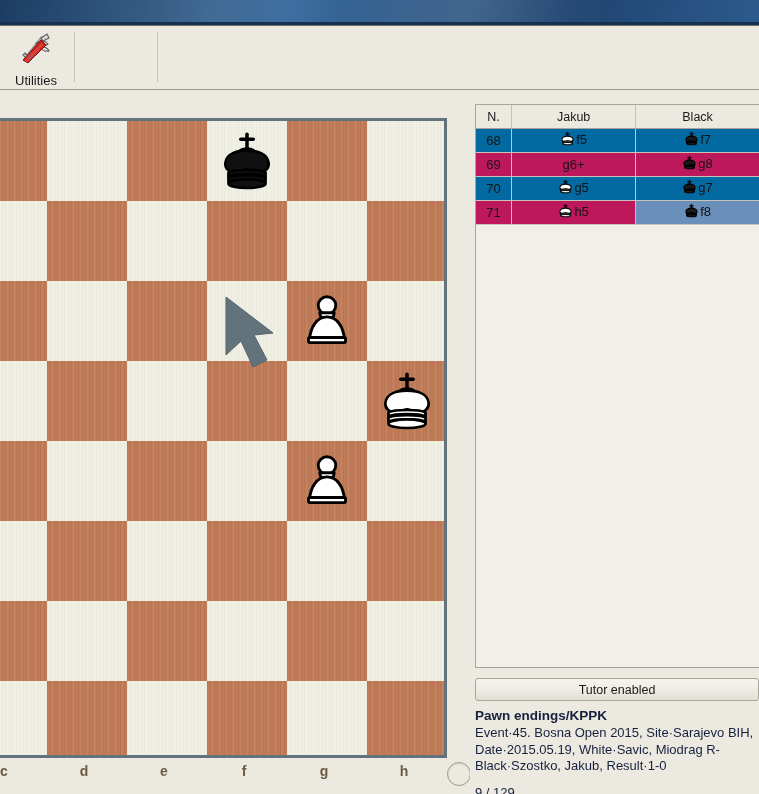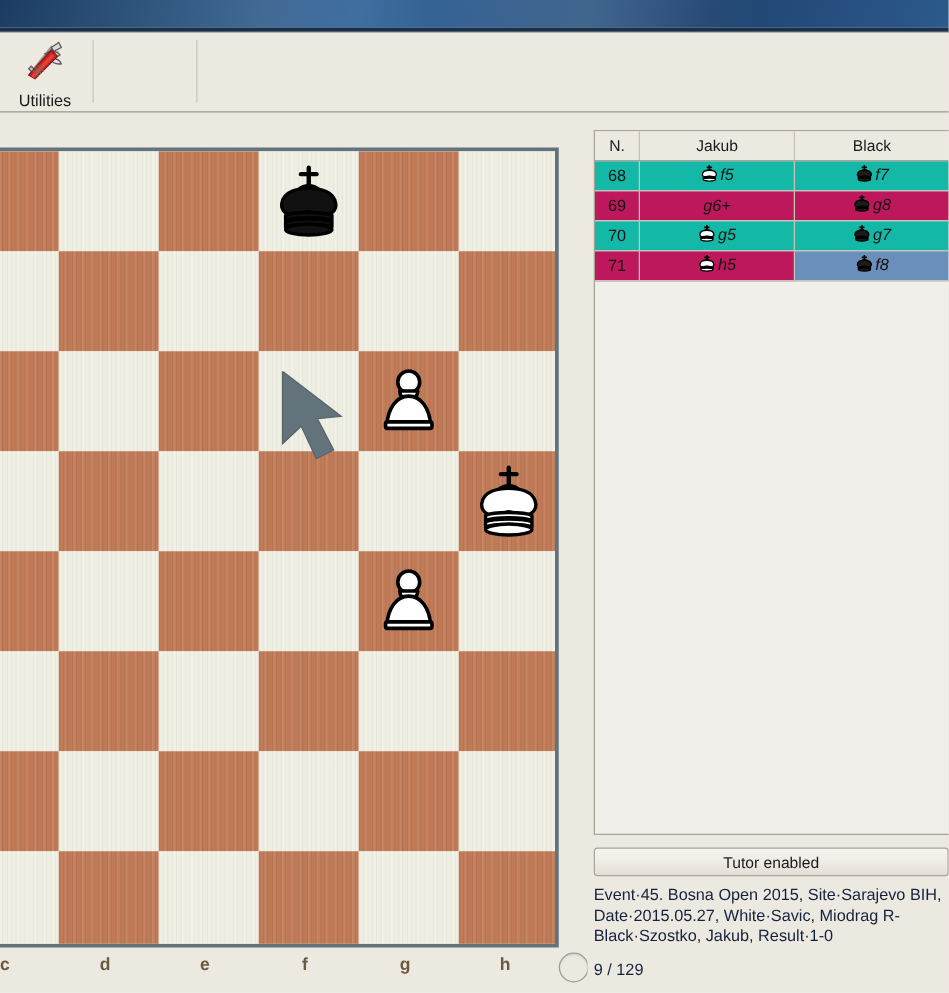--- a/index.html
+++ b/index.html
@@ -175,24 +175,24 @@
   table.movelist th:last-child { border-right: none; }
   table.movelist td {
     height: 21px;
     border-bottom: 1px solid #c8c4bb;
     border-right: 1px solid #c8c4bb;
     text-align: center;
     vertical-align: middle;
     white-space: nowrap;
   }
   table.movelist td:last-child { border-right: none; }
-  tr.row-odd td { background: #14b8a6; }
+  tr.row-odd td { background: #0369a1; }
   tr.row-even td { background: #be185d; }
   td.num { width: 34px; text-align: center; }
-  td.mv  { width: 125px; font-style: italic; }
+  td.mv  { width: 125px; }
   td.selected {
     background: #6a8fba !important;
     color: #111;
   }
   .mvtxt { display: inline-flex; align-items: center; gap: 1px; }
   .mvtxt .gi { display: inline-block; width: 15px; height: 14px; }
   .mvtxt .gi svg { display:block; }
 
   .tutor-btn {
     position: absolute; left: 5px; top: 582px;
@@ -518,18 +518,19 @@
             </tr>
           </tbody>
       </table>
     </div>
 
     <div class="tutor-btn">
       <span>Tutor enabled</span>
     </div>
 
     <div class="info-block">
-      <div class="info-tags">Event·45. Bosna Open 2015, Site·Sarajevo BIH, Date·2015.05.27, White·Savic, Miodrag R-Black·Szostko, Jakub, Result·1-0</div>
+      <div class="info-title">Pawn endings/KPPK</div>
+      <div class="info-tags">Event·45. Bosna Open 2015, Site·Sarajevo BIH, Date·2015.05.19, White·Savic, Miodrag R-Black·Szostko, Jakub, Result·1-0</div>
       <div class="info-counter">9 / 129</div>
     </div>
 
   </div>
 </div>
 
 </body></html>

